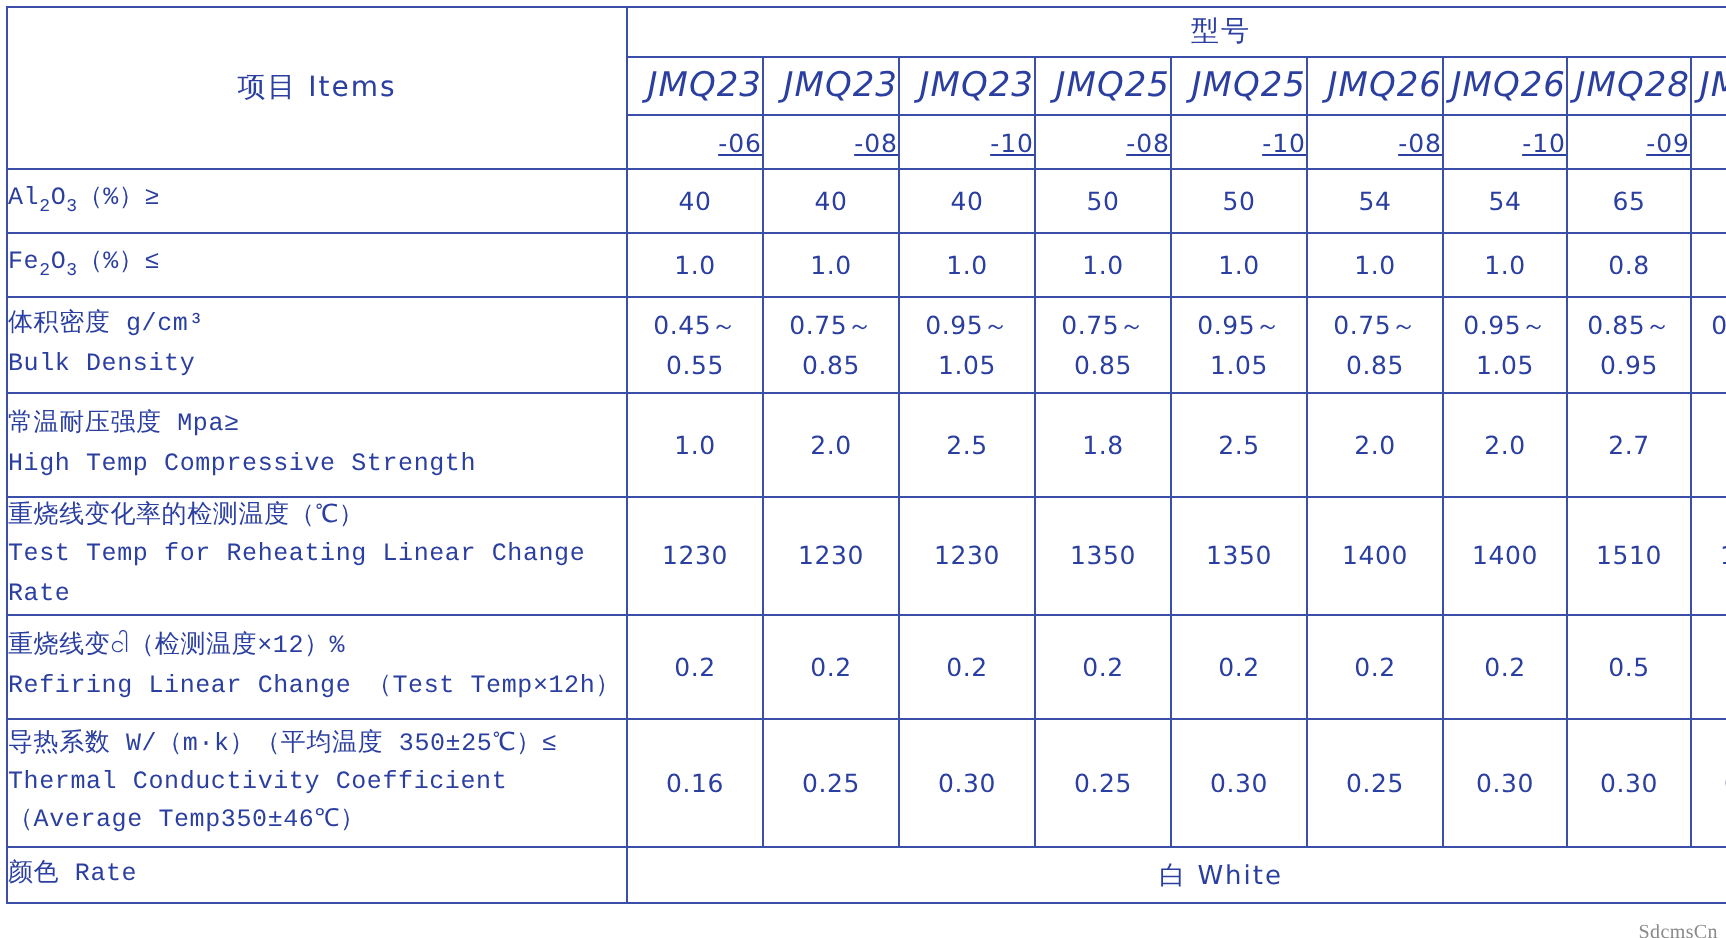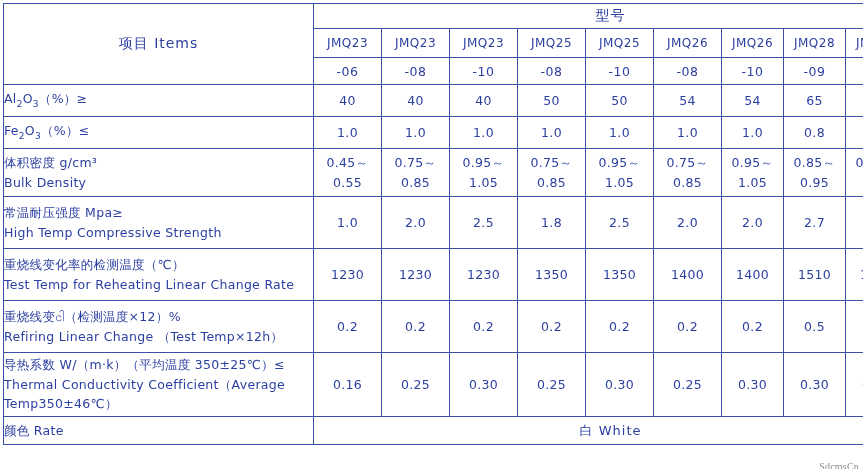--- a/index.html
+++ b/index.html
@@ -38,37 +38,40 @@
     text-align: center;
     font-size: 14px;
     letter-spacing: 1px;
   }
   .item-head {
     text-align: center;
     font-size: 14px;
     letter-spacing: 1px;
   }
   .model-cell {
-    text-align: center;
-    font-size: 12px;
+    text-align: right;
+    font-size: 17px;
     letter-spacing: 0.5px;
     height: 28px;
+    font-style: italic;
   }
   .suffix-cell {
-    text-align: center;
+    text-align: right;
     font-size: 12.5px;
     letter-spacing: 0.5px;
     height: 26px;
+    text-decoration: underline;
   }
   td.label {
     font-size: 12.5px;
     padding: 4px 4px 4px 6px;
     line-height: 1.55;
     letter-spacing: 0.3px;
     text-align: left;
+    font-family: Liberation Mono, monospace;
   }
   td.val {
     text-align: center;
     font-size: 12.5px;
     line-height: 1.55;
     letter-spacing: 0.3px;
   }
   td.val .v2 {
     display: block;
     text-align: center;

